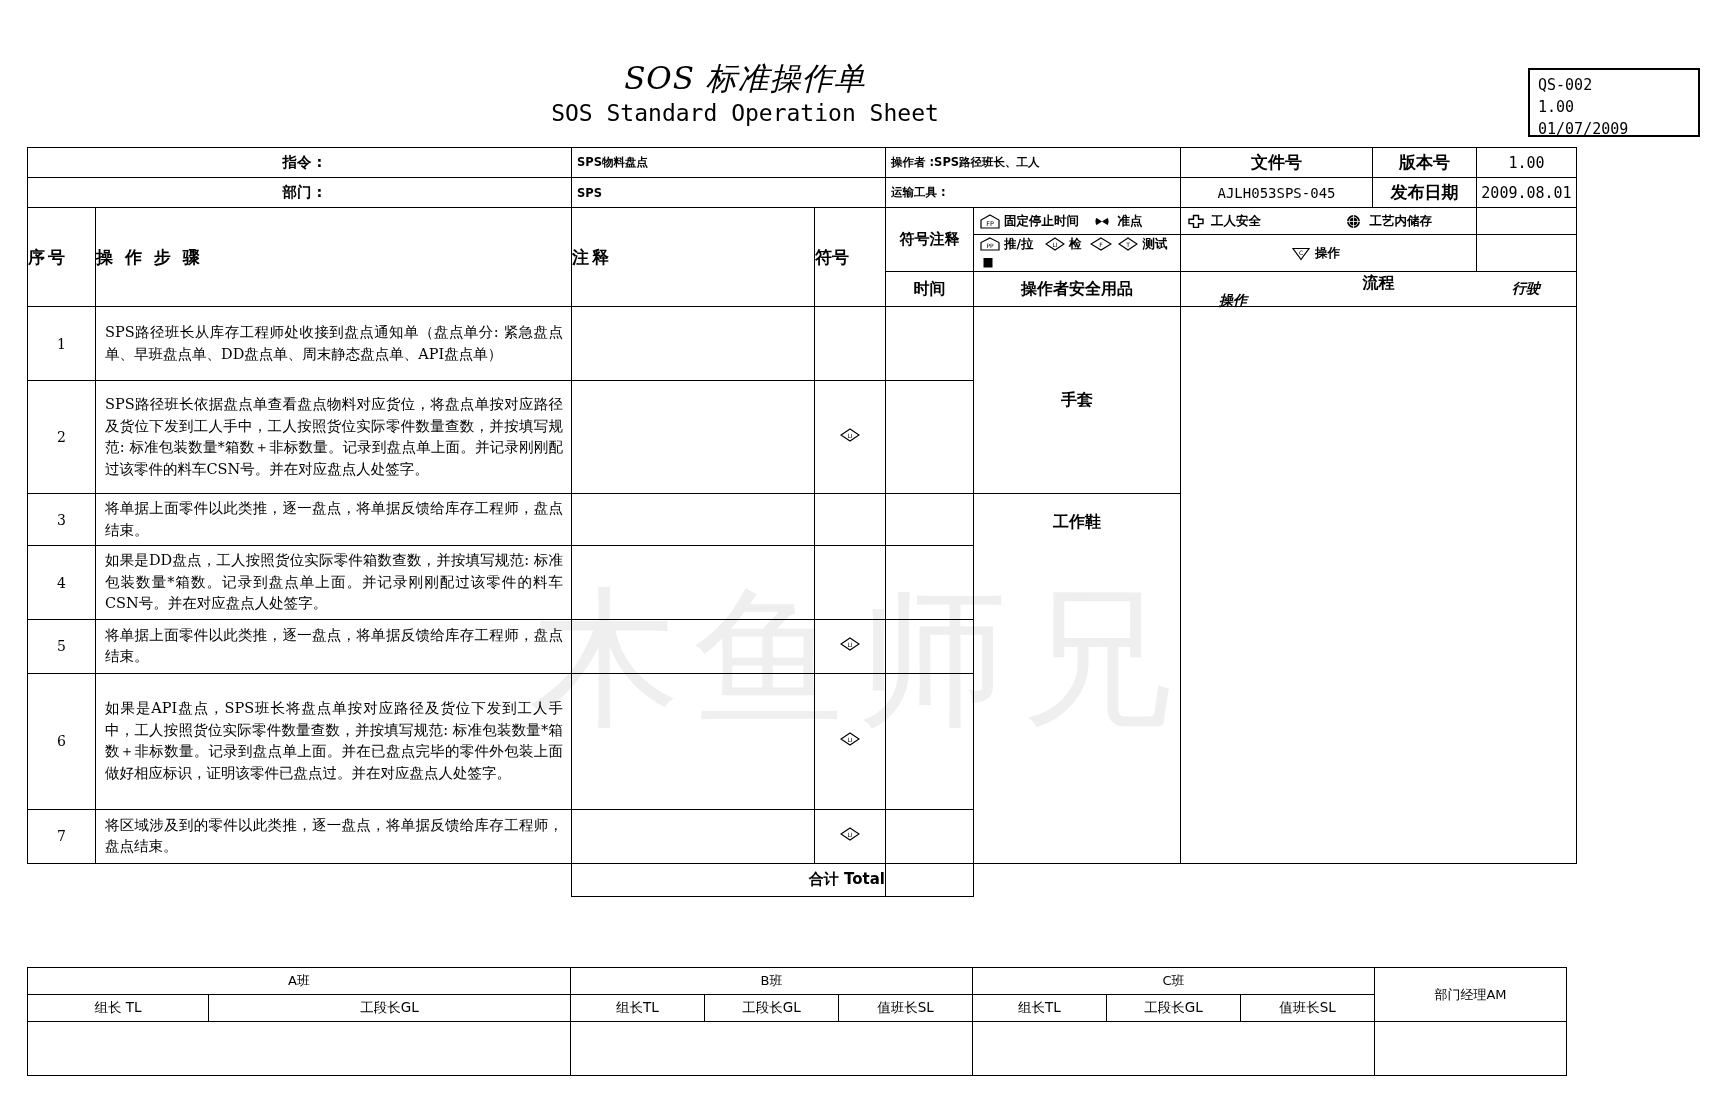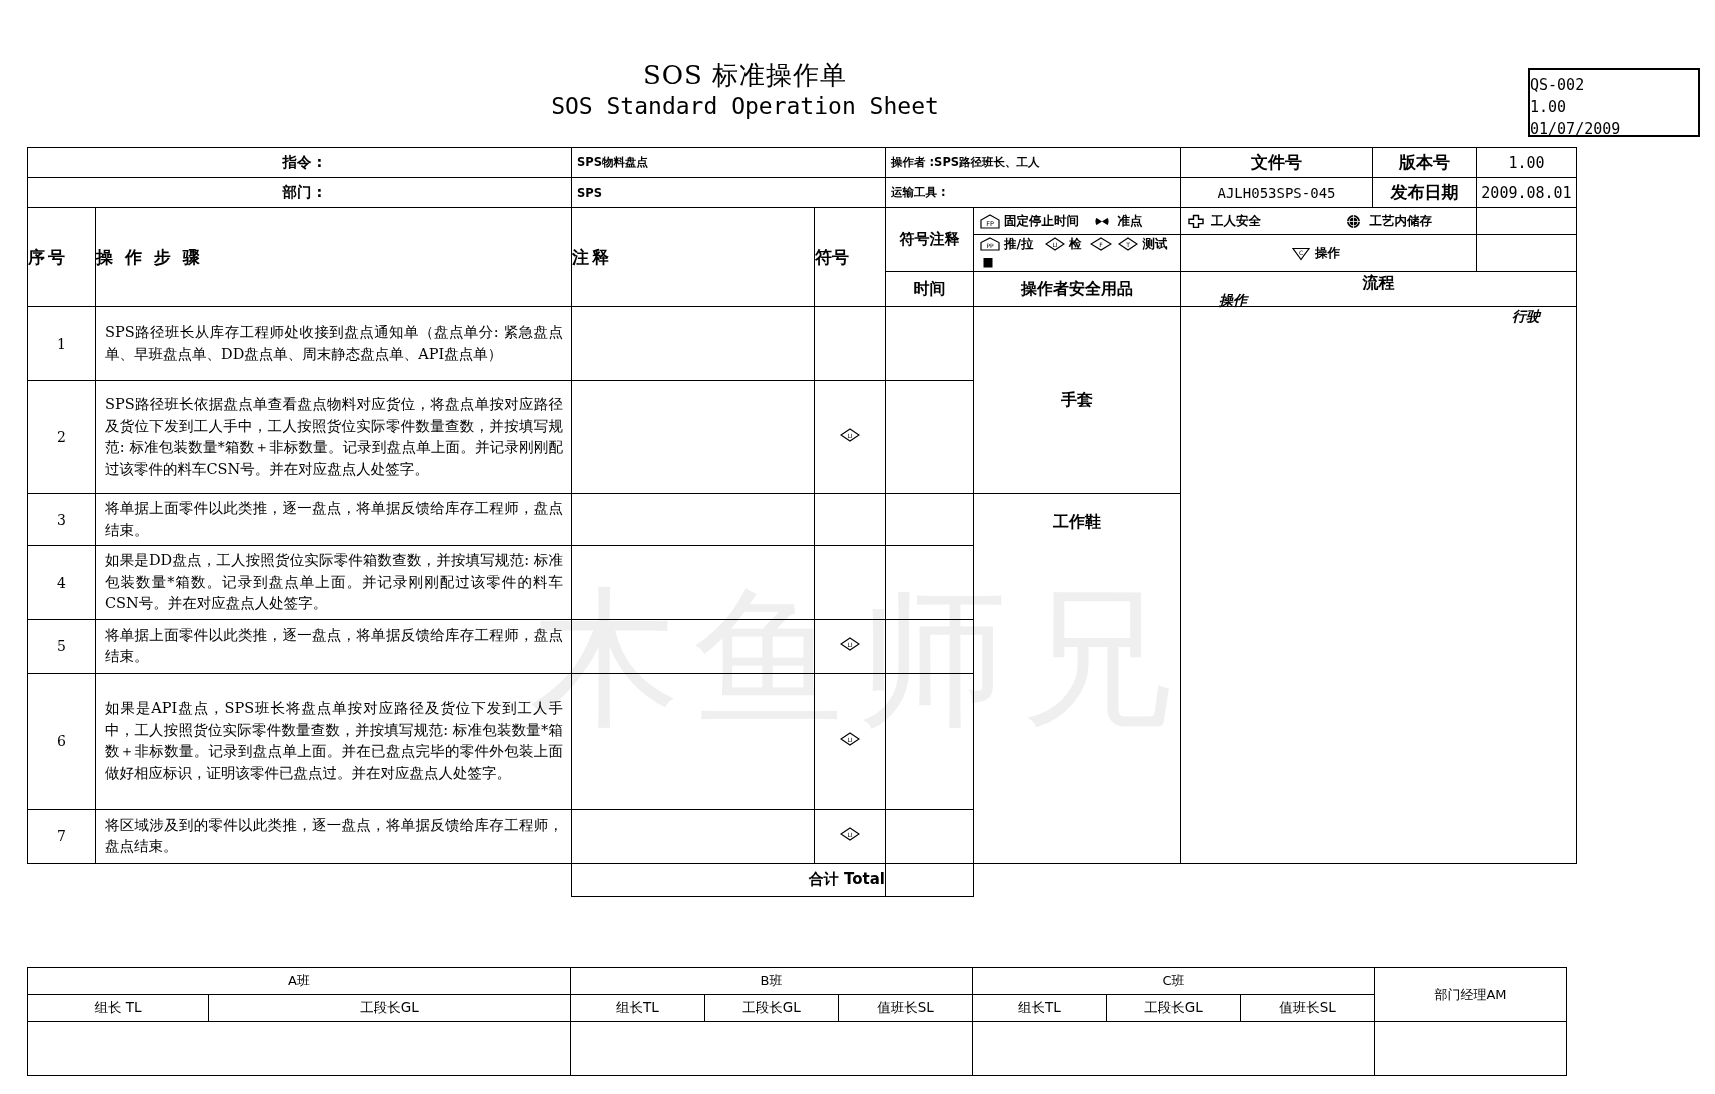--- a/index.html
+++ b/index.html
@@ -23,33 +23,33 @@
     letter-spacing:14px;
     z-index:0;
     pointer-events:none;
     white-space:nowrap;
   }
 
   
   .title-wrap{position:absolute;left:0;top:58px;width:1490px;text-align:center;z-index:3;}
   .title-cn{
     font-family:"DejaVu Serif","Liberation Serif",serif;
-    font-size:26px;font-weight:400;letter-spacing:1px;
+    font-size:31px;font-weight:400;letter-spacing:1px;font-style:italic;
   }
   .title-en{
     font-family:"DejaVu Sans Mono","Liberation Mono",monospace;
     font-size:23px;letter-spacing:0px;
   }
 
   .rev-box{
     position:absolute;left:1528px;top:68px;width:172px;height:69px;
     border:2px solid #000;
     font-family:"DejaVu Sans Mono","Liberation Mono",monospace;
     font-size:15px;line-height:22px;
-    padding:4px 0 0 0;box-sizing:border-box;
+    padding:4px 0 0 8px;box-sizing:border-box;
     background:#fff;z-index:3;
   }
 
   
   table{border-collapse:collapse;position:absolute;background:transparent;z-index:2;}
   td{border:1px solid #000;vertical-align:middle;padding:0;}
   .nb{border:none;}
 
   .lbl{font-size:14.5px;font-weight:bold;font-family:"DejaVu Sans",sans-serif;padding-left:6px;text-align:center;}
   .lbl-sm{font-size:11.5px;font-weight:bold;font-family:"DejaVu Sans",sans-serif;padding-left:5px;}
@@ -261,21 +261,21 @@
 
       <td></td>
     </tr>
 
     <tr>
       <td class="bigc" style="height:34px;font-size:16px">时间</td>
       <td class="bigc" style="font-size:16px">操作者安全用品</td>
       <td colspan="3" style="position:relative;padding:0">
         <div class="flow-hd" style="position:absolute;left:0;right:0;top:1px">流程</div>
         <div class="flow-sub" style="position:absolute;left:38px;top:20px">操作</div>
-        <div class="flow-sub" style="position:absolute;right:36px;top:36px">行驶</div>
+        <div class="flow-sub" style="position:absolute;right:36px;top:8px">行驶</div>
       </td>
     </tr>
 
     <tr>
       <td class="step-no" style="height:73px">1</td>
       <td class="step-txt">SPS路径班长从库存工程师处收接到盘点通知单（盘点单分: 紧急盘点单、早班盘点单、DD盘点单、周末静态盘点单、API盘点单）</td>
       <td></td>
       <td class="ctr"></td>
       <td></td>
       <td class="ppe" rowspan="2">手套</td>

